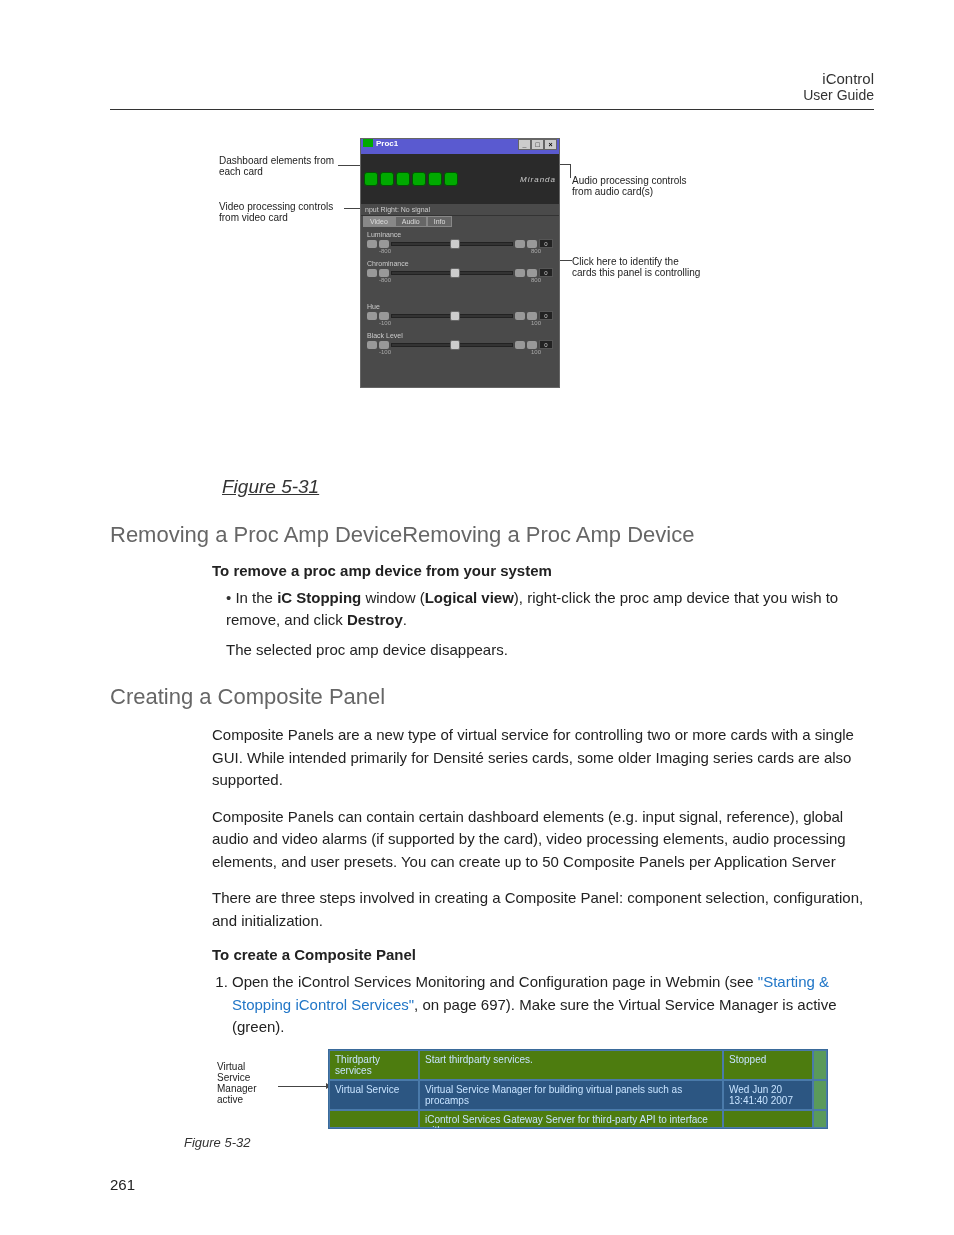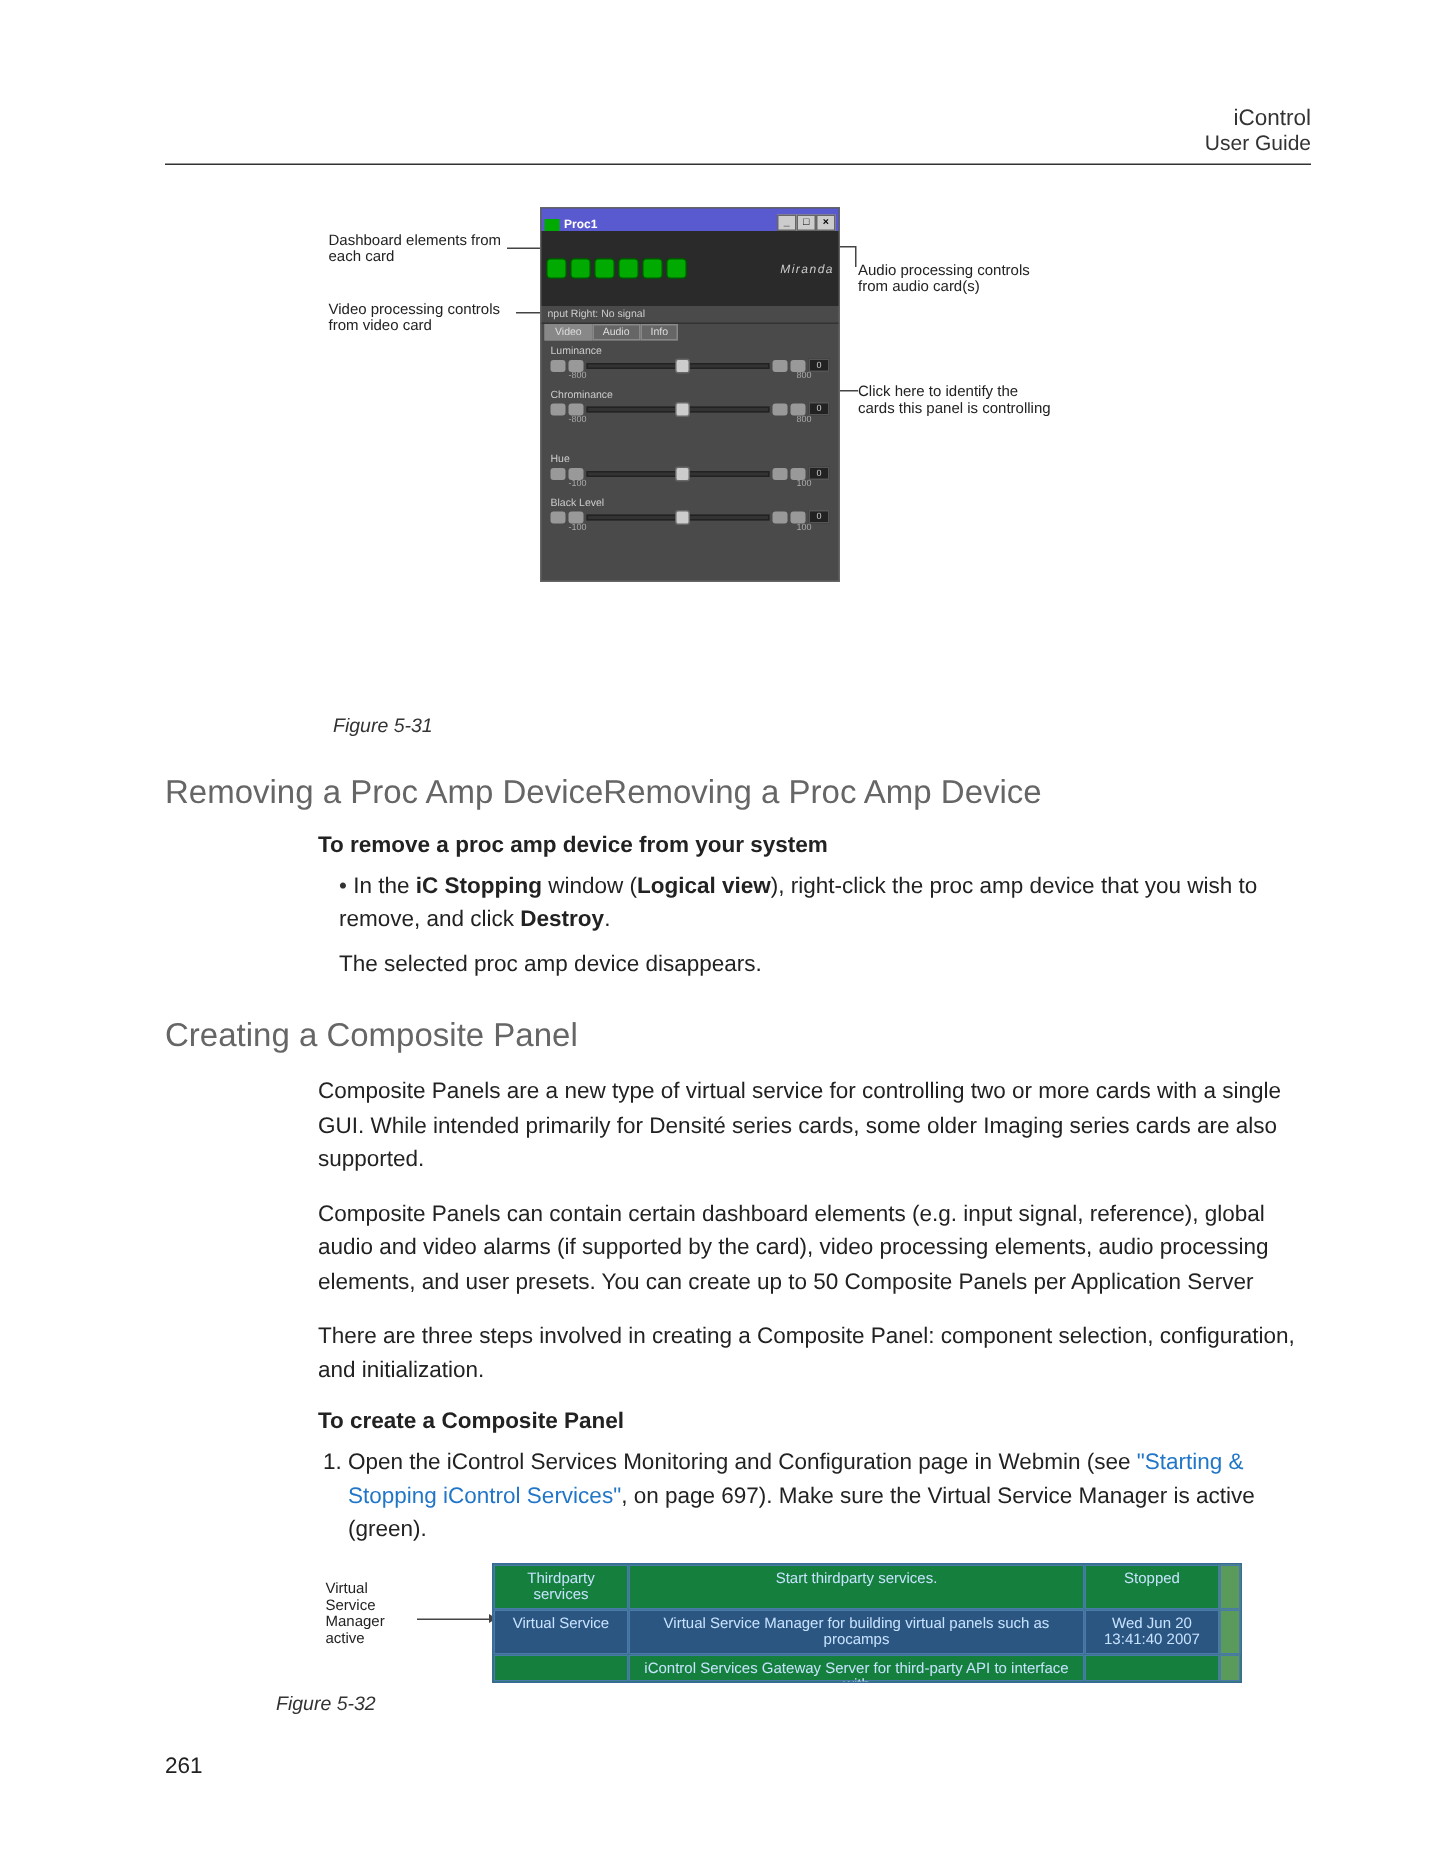--- a/index.html
+++ b/index.html
@@ -33,21 +33,21 @@
   .proc-window {
     position: absolute;
     left: 250px; top: 0;
     width: 200px;
     border: 1px solid #666;
     background: #4a4a4a;
     font-size: 7px;
     color: #ddd;
   }
   .proc-title {
-    display: flex; align-items: flex-end;
+    display: flex; align-items: flex-start;
     background: #5a5ad0;
     color: #fff;
     height: 15px;
     padding: 0 2px;
     font-weight: bold;
     font-size: 8px;
   }
   .proc-title .tctrls { margin-left: auto; display: flex; gap: 0; }
   .tbtn { width: 13px; height: 11px; background: #ccc; border: 1px solid #666; font-size: 7px; line-height: 9px; text-align: center; color:#000; }
   .dash-row {
@@ -75,21 +75,21 @@
     position: absolute;
     font-size: 10px;
     color: #222;
     line-height: 1.1;
   }
   .callout-line {
     position: absolute;
     background: #444;
   }
 
-  .caption { font-style: italic; font-size: 13px; color: #333; margin-left: 112px; }
+  .caption { font-style: italic; font-size: 19px; color: #333; margin-left: 112px; text-decoration: underline; }
 
   h2.section {
     color: #666;
     font-weight: 400;
     font-size: 22px;
     margin: 24px 0 14px 0;
   }
   .indent-body { margin-left: 102px; }
   .bold-para { font-weight: bold; margin: 6px 0 8px 0; }
   ul.bul { list-style: none; padding-left: 14px; margin-bottom: 8px; }
@@ -107,24 +107,23 @@
     position: relative;
     height: 80px;
     margin: 10px 0 6px 0;
   }
   .services-table {
     position:absolute;
     left: 218px;
     top: 0;
     width: 500px;
     border: 1px solid #3a6a9a;
-    background: #15803d;
+    background: #4d7c0f;
     font-size: 10px;
     color: #c7e3ff;
-    text-align: center;
   }
   .st-row { display:flex; }
   .st-row.dark { background:#2c5682; }
   .st-row > div { border:1px solid #4a7aaa; padding:3px 5px; }
   .c1 { width: 90px; }
   .c2 { flex:1; }
   .c3 { width: 90px; }
   .c4 { width:14px; background:#5a9a5a; border:1px solid #2a6a2a; }
   .caption2 { font-style: italic; font-size: 13px; color:#333; margin-left: 74px; }
   .pagenum { font-size: 15px; margin-top: 26px; padding-right: 0; }

